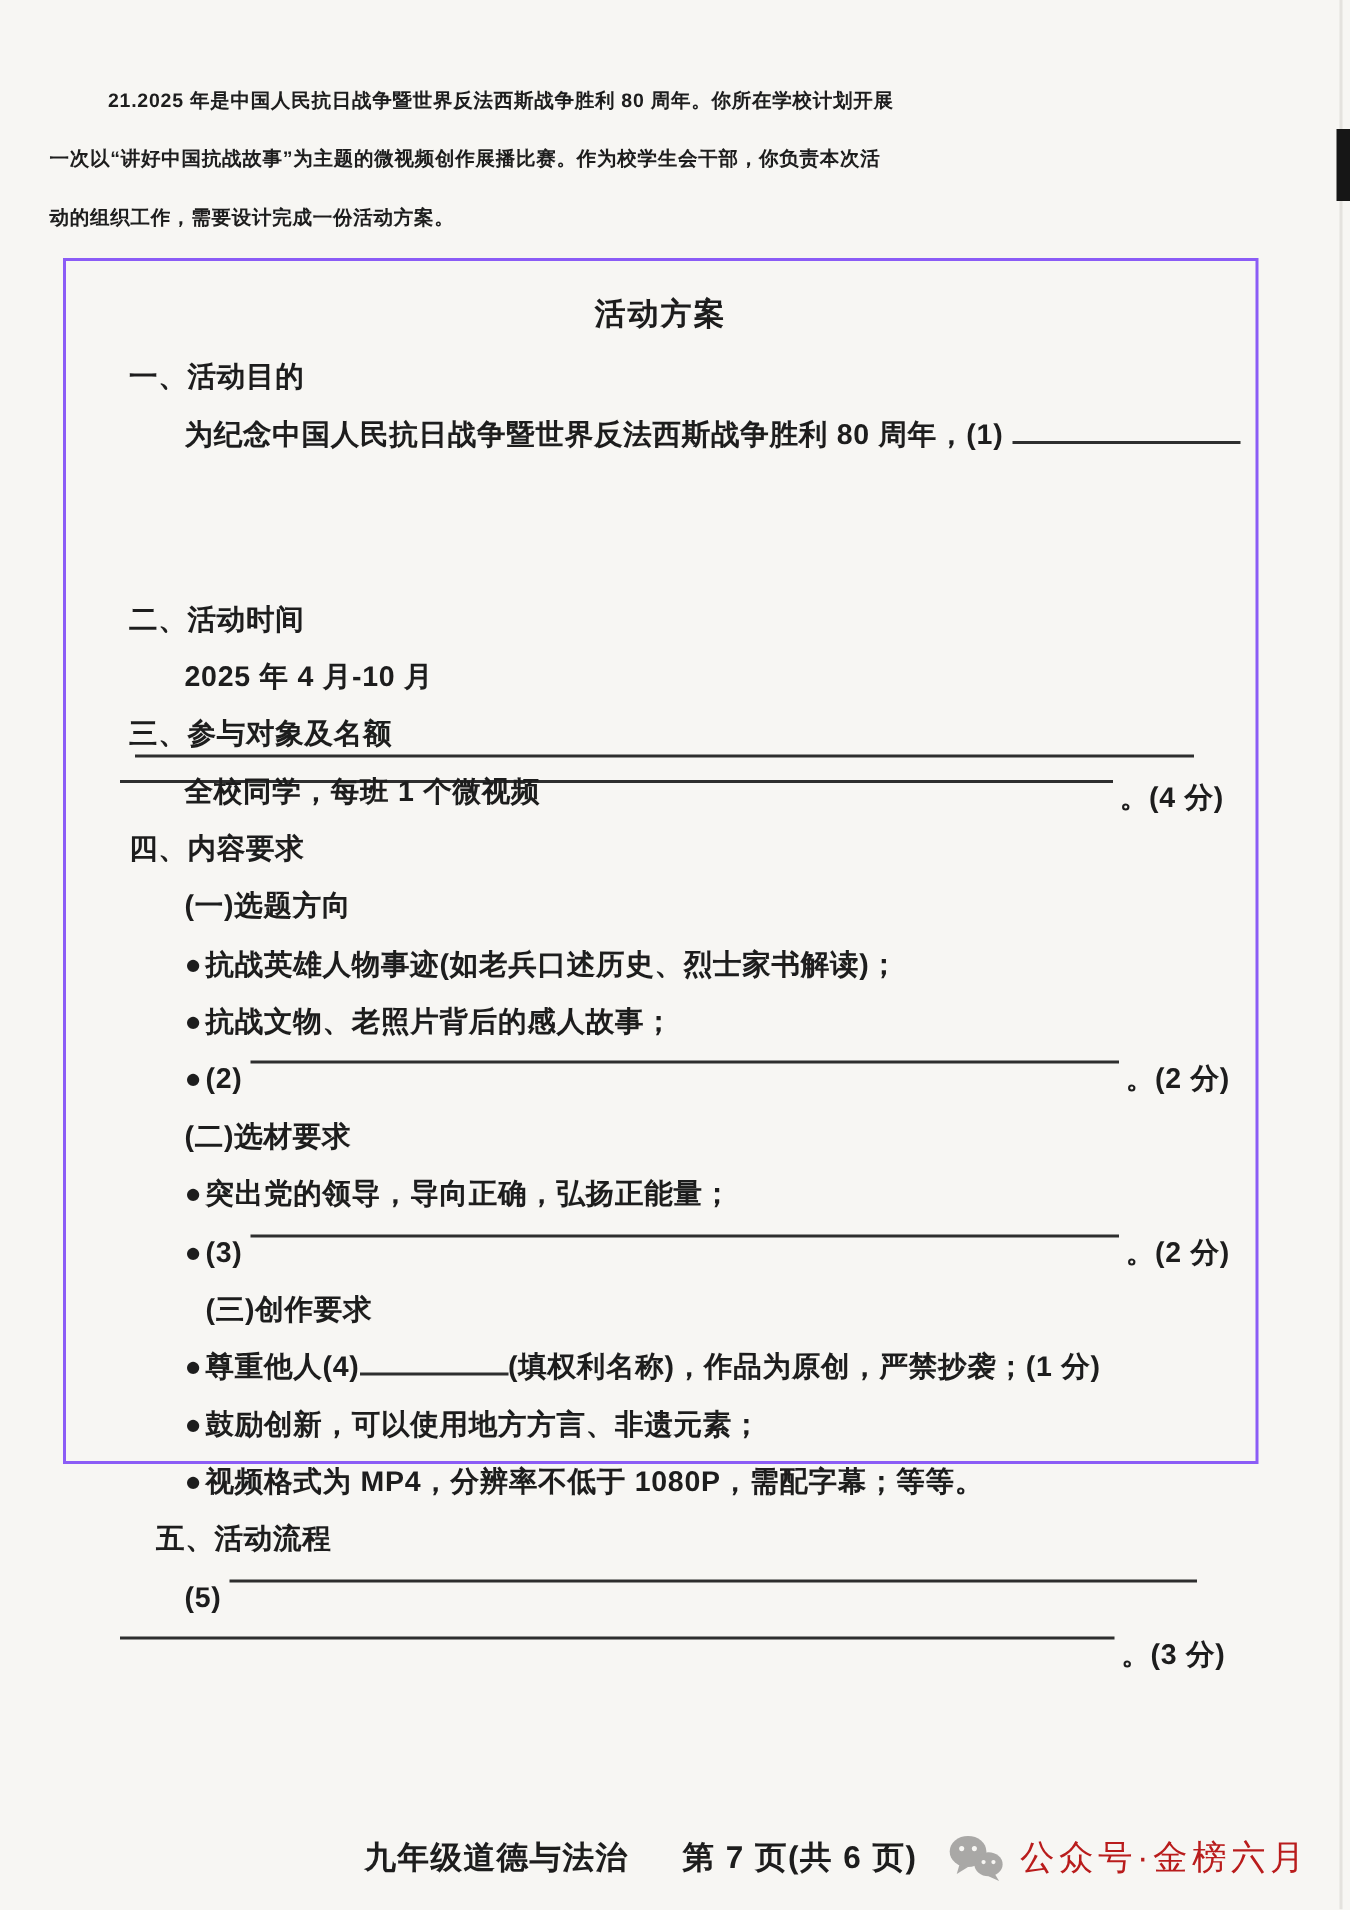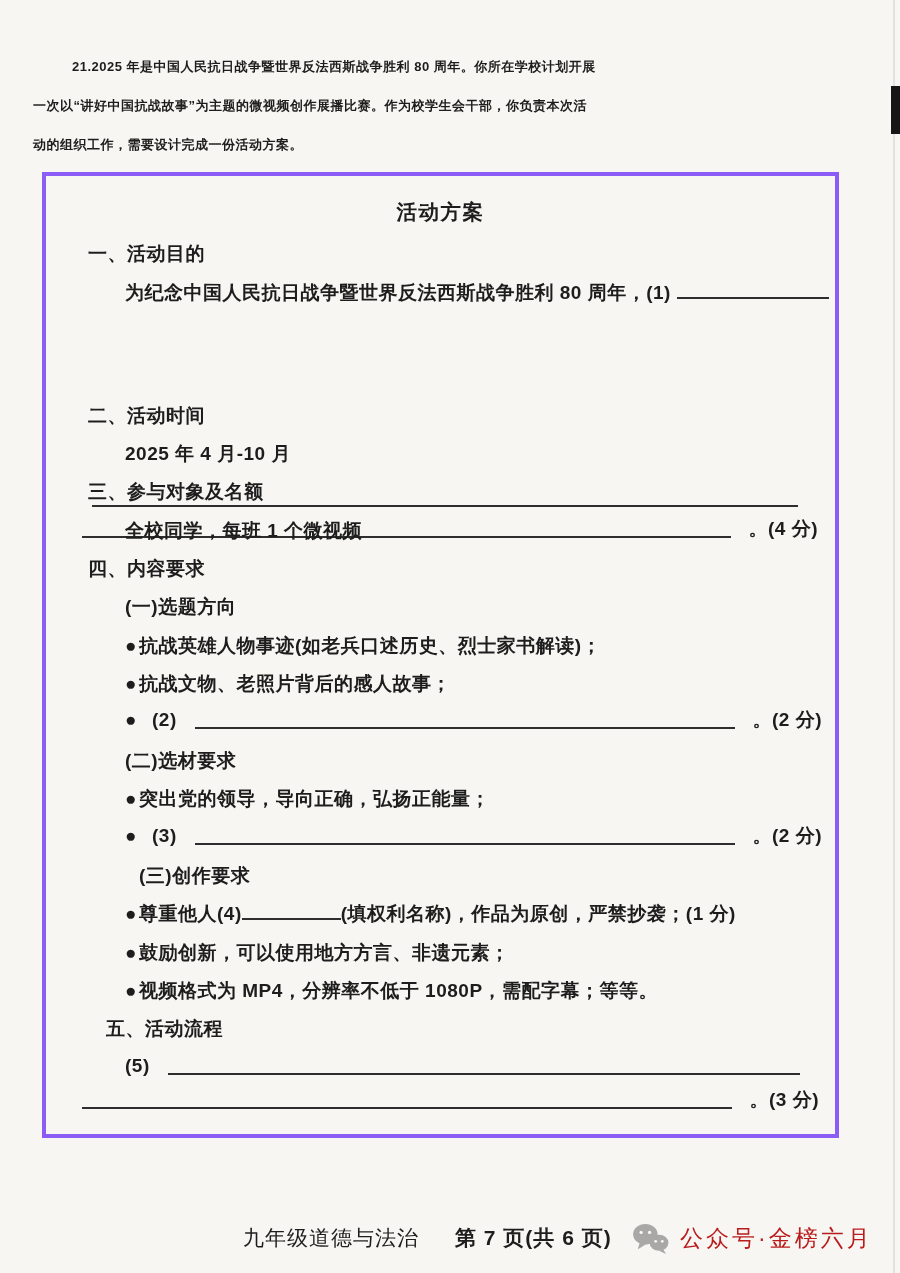--- a/index.html
+++ b/index.html
@@ -11,27 +11,27 @@
   
   .page-edge{position:absolute;left:893px;top:0;width:2px;height:1273px;background:#e4e2de;}
   .scan-mark{position:absolute;right:0;top:86px;width:9px;height:48px;background:#161616;}
 
   
   .intro{position:absolute;left:33px;top:47px;width:820px;
          font-size:13px;line-height:39px;font-weight:700;letter-spacing:.5px;}
   .intro .l1{text-indent:39px;}
 
   
-  .box{position:absolute;left:42px;top:172px;width:797px;height:966px;
-       border:4px solid #8b5cf6;box-sizing:border-box;padding-left:28px;}
+  .box{position:absolute;left:42px;top:172px;width:797px;height:804px;
+       border:2px solid #8b5cf6;box-sizing:border-box;padding-left:28px;}
   .row{position:absolute;font-size:19px;font-weight:700;line-height:28px;
        white-space:nowrap;letter-spacing:.5px;color:#1d1d1d;}
   .box-title{top:22px;left:0;width:100%;text-align:center;font-size:20.5px;letter-spacing:1.5px;}
   .ul-inline{display:inline-block;border-bottom:2px solid #2e2e2e;height:15px;}
-  .flexrow{display:flex;align-items:flex-end;gap:13px;}
+  .flexrow{display:flex;}
   .flexrow .fill{flex:1;border-bottom:2px solid #2e2e2e;height:1px;margin:0 5px 5px 5px;}
   .hr-line{position:absolute;border-bottom:2px solid #2e2e2e;height:0;}
   .bullet{margin-right:2px;}
 
   
   .r-s1h   {left:42px;top:64px;}
   .r-s1b   {left:79px;top:103px;}
   .r-ul2   {left:31px;top:345px;width:741px;height:22px;}
   .r-s2h   {left:42px;top:226px;}
   .r-s2b   {left:79px;top:264px;}
@@ -48,21 +48,21 @@
   .r-sub3h {left:93px;top:686px;}
   .r-b6    {left:79px;top:724px;}
   .r-b7    {left:79px;top:763px;}
   .r-b8    {left:79px;top:801px;}
   .r-s5h   {left:60px;top:839px;}
   .r-b9    {left:79px;top:878px;width:680px;height:26px;}
   .r-ul3   {left:31px;top:916px;width:742px;height:22px;}
 
   
   .footer{position:absolute;top:1218px;left:0;width:900px;height:42px;}
-  .f-subject{position:absolute;left:243px;top:6px;font-size:21px;font-weight:400;letter-spacing:1px;}
+  .f-subject{position:absolute;left:243px;top:6px;font-size:21px;font-weight:700;letter-spacing:1px;}
   .f-page{position:absolute;left:455px;top:6px;font-size:21px;font-weight:700;letter-spacing:1px;}
   .f-icon{position:absolute;left:632px;top:5px;width:38px;height:32px;}
   .f-mark{position:absolute;left:680px;top:5px;font-size:23px;font-weight:400;
           color:#b91c1c;letter-spacing:3px;}
 </style>
 </head>
 <body>
 
 <div class="page-edge"></div>
 <div class="scan-mark"></div>

